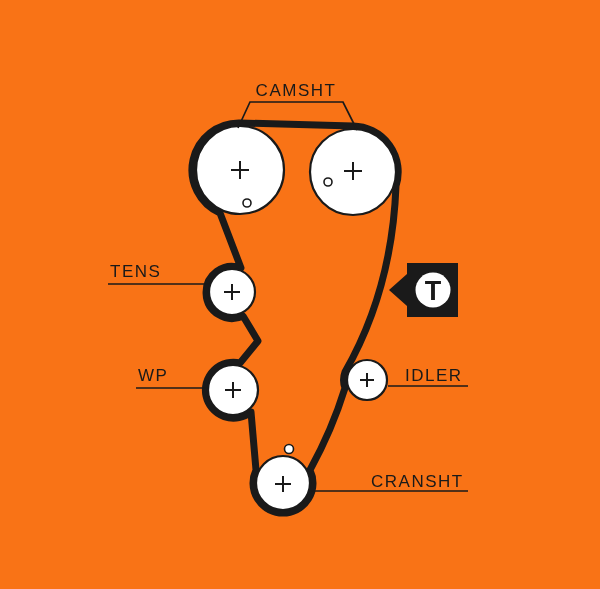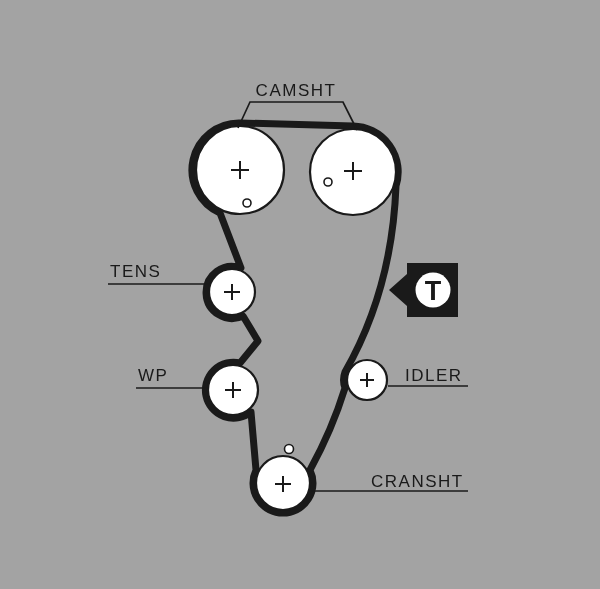--- a/index.html
+++ b/index.html
@@ -4,21 +4,21 @@
 <style>
   html, body {
     margin: 0;
     padding: 0;
     background: #ffffff;
   }
   .stage {
     position: relative;
     width: 600px;
     height: 589px;
-    background: #a3a3a3;
+    background: #f97316;
     overflow: hidden;
     font-family: "Liberation Sans", "DejaVu Sans", sans-serif;
   }
   svg { display: block; }
 
   .belt {
     fill: none;
     stroke-width: 7;
     stroke-linejoin: round;
   }

